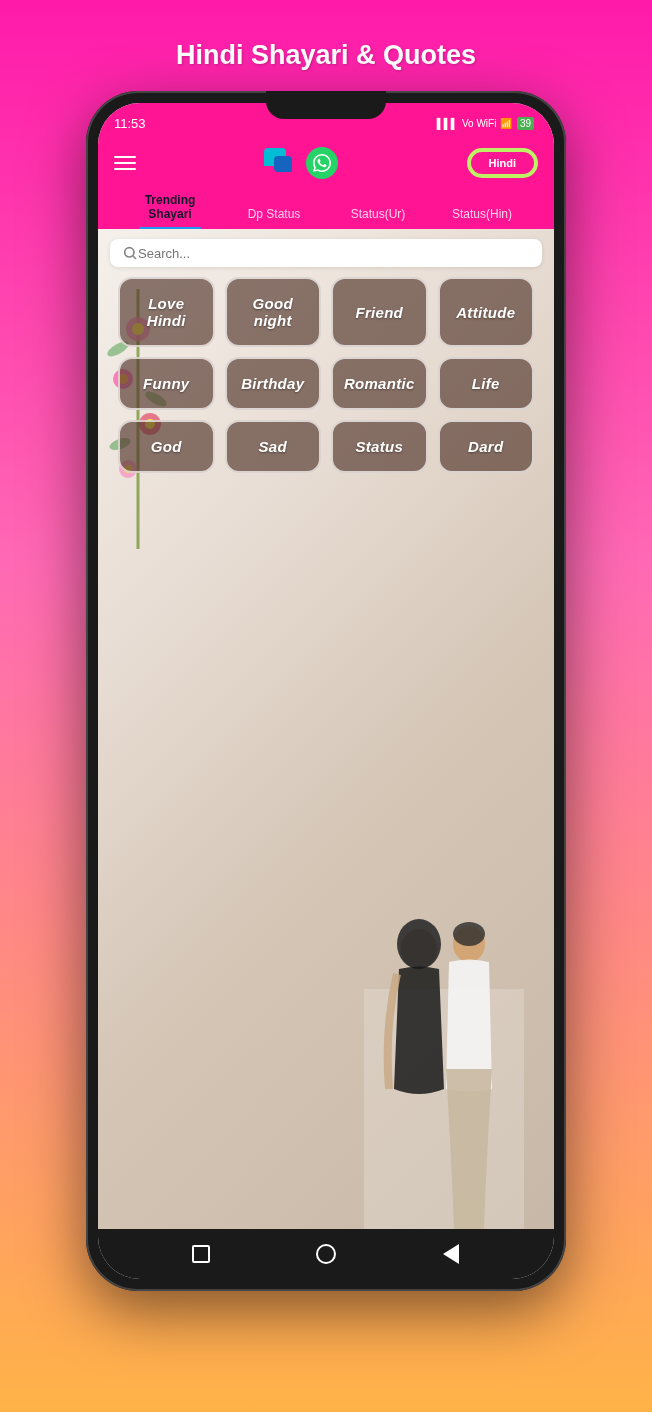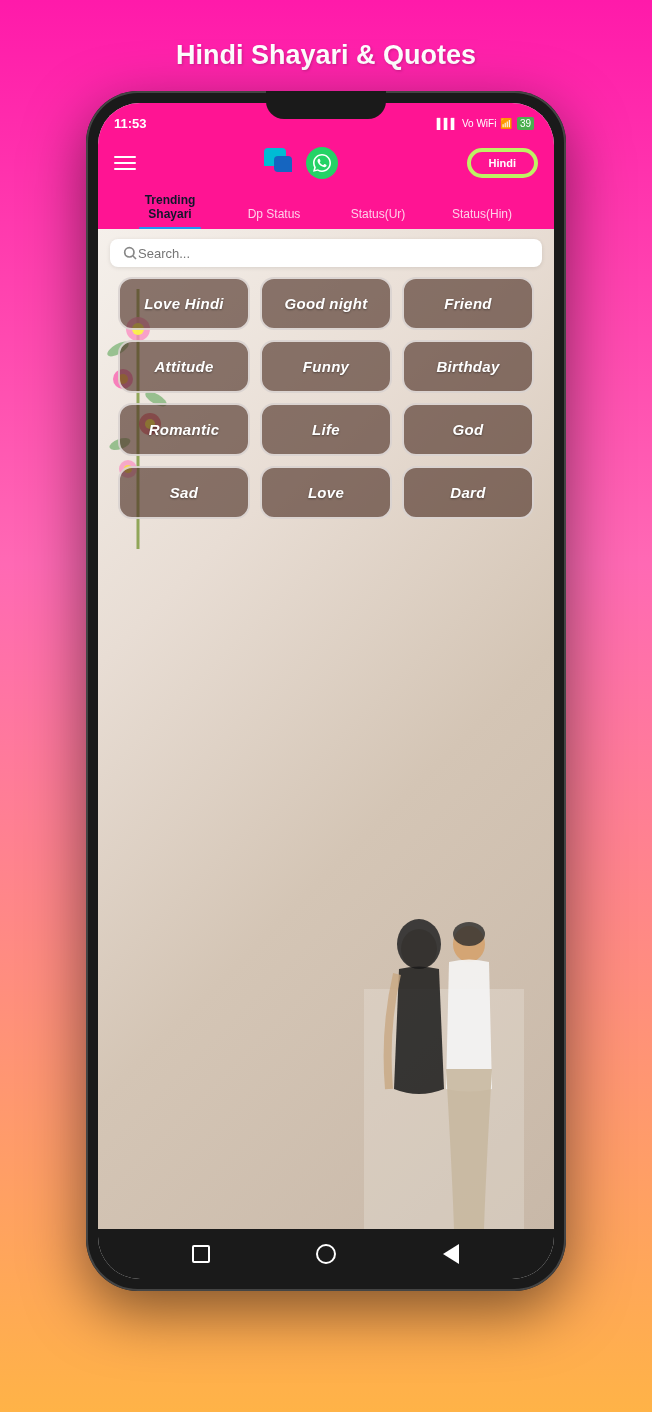--- a/index.html
+++ b/index.html
@@ -68,21 +68,21 @@
       align-items: center;
       justify-content: space-between;
       padding: 0 20px 0 16px;
       position: relative;
       z-index: 5;
     }
 
     .status-time {
       color: white;
       font-size: 13px;
-      font-weight: bold;
+      font-weight: normal;
       margin-top: 4px;
     }
 
     .status-icons {
       display: flex;
       align-items: center;
       gap: 4px;
       margin-top: 4px;
     }
 
@@ -269,21 +269,21 @@
       font-size: 13px;
       color: #333;
       background: transparent;
     }
 
     
     .categories-grid {
       position: relative;
       z-index: 2;
       display: grid;
-      grid-template-columns: 1fr 1fr 1fr;
+      grid-template-columns: 1fr 1fr 1fr 1fr;
       gap: 10px;
       padding: 0 20px;
     }
 
     .category-btn {
       background: rgba(80, 50, 40, 0.65);
       border: 2px solid rgba(255,255,255,0.7);
       border-radius: 14px;
       color: white;
       font-size: 15px;
@@ -460,21 +460,21 @@
         <button class="category-btn">Love Hindi</button>
         <button class="category-btn">Good night</button>
         <button class="category-btn">Friend</button>
         <button class="category-btn">Attitude</button>
         <button class="category-btn">Funny</button>
         <button class="category-btn">Birthday</button>
         <button class="category-btn">Romantic</button>
         <button class="category-btn">Life</button>
         <button class="category-btn">God</button>
         <button class="category-btn">Sad</button>
-        <button class="category-btn">Love</button>
+        <button class="category-btn">Status</button>
         <button class="category-btn">Dard</button>
       </div>
     </div>
 
     <div class="nav-bar">
       <div class="nav-btn">
         <div class="nav-square"></div>
       </div>
       <div class="nav-btn">
         <div class="nav-circle"></div>

